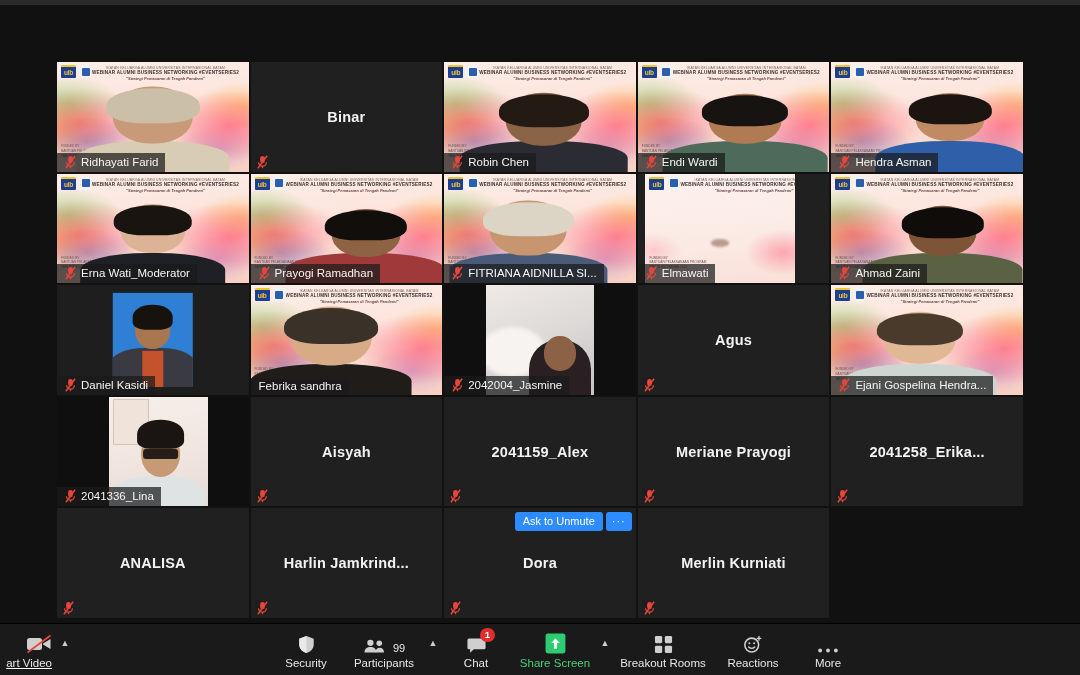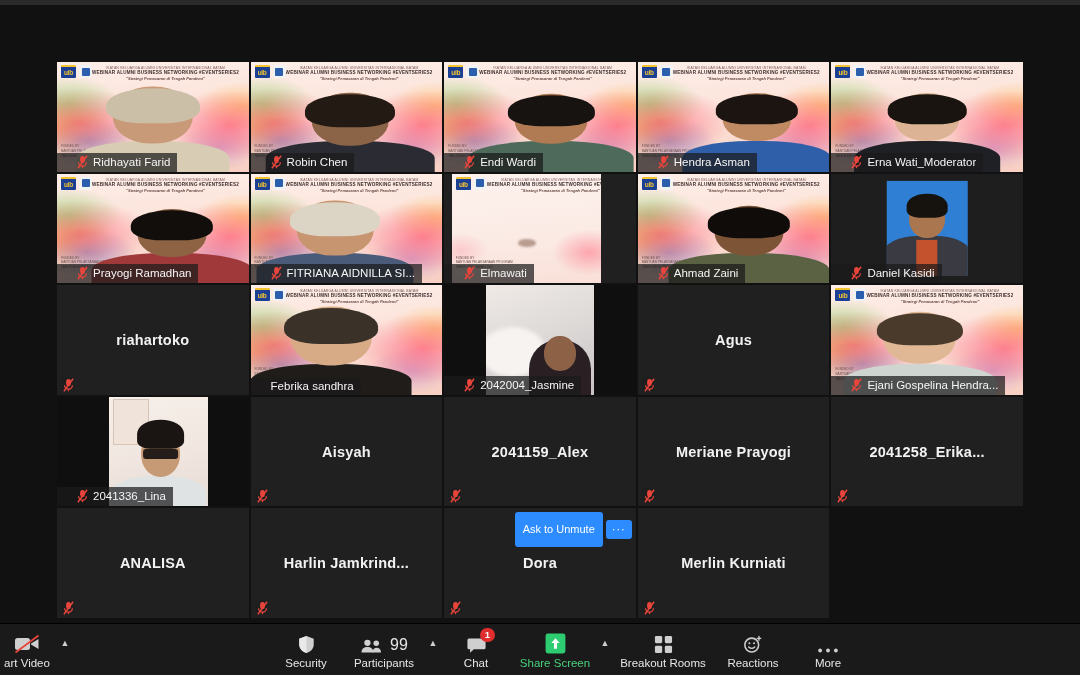--- a/index.html
+++ b/index.html
@@ -99,21 +99,21 @@
   
   .person{ position:absolute; left:0; top:0; width:100%; height:100%; }
 
   
   .roombg{ position:absolute; inset:0; }
 
   
   .namelabel{
     position:absolute; left:0; bottom:0;
     display:flex; align-items:center; gap:5px;
-    padding:2px 7px 3px 20px;
+    padding:2px 7px 3px 8px;
     background:rgba(26,26,26,.72);
     font-size:11.5px; color:#f5f5f5; white-space:nowrap;
     max-width:100%; overflow:hidden;
     z-index:4;
   }
   .namelabel .nm{ overflow:hidden; text-overflow:ellipsis; }
 
   
   .mic-muted{ position:relative; width:11px; height:14px; flex:0 0 auto; }
   .mic-muted svg{ display:block; width:11px; height:14px; }
@@ -125,21 +125,21 @@
   }
 
   
   .hovctl{
     position:absolute; top:4px; right:4px; z-index:6;
     display:flex; gap:3px; align-items:center;
   }
   .btn-unmute{
     background:#2d8cff; color:#fff; border:none; border-radius:3px;
     font-family:"Liberation Sans", sans-serif;
-    font-size:11px; padding:12px 8px; line-height:1; cursor:pointer;
+    font-size:11px; padding:4px 8px; line-height:1; cursor:pointer;
     white-space:nowrap;
   }
   .btn-dots{
     background:#2d8cff; color:#fff; border:none; border-radius:3px;
     font-size:11px; padding:4px 6px; line-height:1; cursor:pointer;
     letter-spacing:1px;
   }
 
   
   #toolbar{
@@ -162,21 +162,21 @@
   .tb-lbl.green{ color:#4ad17d; }
   .tb-caret{
     width:14px; height:100%; display:flex; align-items:center; justify-content:center;
     cursor:pointer; color:#cfcfcf; font-size:9px; padding-bottom:14px;
   }
   .badge{
     position:absolute; top:-4px; right:-9px;
     background:#e02d2d; color:#fff; border-radius:9px;
     font-size:9.5px; line-height:1; padding:2.5px 4.5px; font-weight:bold;
   }
-  .pcount{ font-size:16px; color:#e6e6e6; margin-left:4px; }
+  .pcount{ font-size:11px; color:#e6e6e6; margin-left:4px; }
   .videoff{ position:relative; width:26px; height:20px; }
 </style>
 </head>
 <body>
 
 <div id="app">
   <div id="topband"></div>
 
   <div id="stage">
     <div id="grid">
@@ -212,20 +212,31 @@
             <span class="mic-muted">
               <svg viewBox="0 0 11 14" aria-hidden="true">
                 <rect x="3.1" y="1" width="4.8" height="7.2" rx="2.4" fill="#e8453c"></rect>
                 <path d="M1.6 7.2 A3.9 3.9 0 0 0 9.4 7.2" fill="none" stroke="#e8453c" stroke-width="1.3"></path>
                 <line x1="5.5" y1="11" x2="5.5" y2="13.2" stroke="#e8453c" stroke-width="1.3"></line>
                 <line x1="0.9" y1="13.3" x2="10.1" y2="0.7" stroke="#e8453c" stroke-width="1.5"></line>
               </svg>
             </span>
             <span class="nm">Ridhayati Farid</span>
           </div>
+        </div>
+        <div class="tile">
+          <div class="tile-name-center">Binar</div>
+          <span class="mic-bare mic-muted">
+            <svg viewBox="0 0 11 14" aria-hidden="true">
+              <rect x="3.1" y="1" width="4.8" height="7.2" rx="2.4" fill="#e8453c"></rect>
+              <path d="M1.6 7.2 A3.9 3.9 0 0 0 9.4 7.2" fill="none" stroke="#e8453c" stroke-width="1.3"></path>
+              <line x1="5.5" y1="11" x2="5.5" y2="13.2" stroke="#e8453c" stroke-width="1.3"></line>
+              <line x1="0.9" y1="13.3" x2="10.1" y2="0.7" stroke="#e8453c" stroke-width="1.5"></line>
+            </svg>
+          </span>
         </div>
         <div class="tile">
           <div class="media full">
             <div class="vbg">
               <div class="vbg-head">
                 <div class="vbg-logos">
                   <span class="logo-uib">uib</span>
                   <span class="logo-sq">
                     <i></i>
                   </span>
@@ -551,31 +562,20 @@
             <span class="mic-muted">
               <svg viewBox="0 0 11 14" aria-hidden="true">
                 <rect x="3.1" y="1" width="4.8" height="7.2" rx="2.4" fill="#e8453c"></rect>
                 <path d="M1.6 7.2 A3.9 3.9 0 0 0 9.4 7.2" fill="none" stroke="#e8453c" stroke-width="1.3"></path>
                 <line x1="5.5" y1="11" x2="5.5" y2="13.2" stroke="#e8453c" stroke-width="1.3"></line>
                 <line x1="0.9" y1="13.3" x2="10.1" y2="0.7" stroke="#e8453c" stroke-width="1.5"></line>
               </svg>
             </span>
             <span class="nm">Daniel Kasidi</span>
           </div>
-        </div>
-        <div class="tile">
-          <div class="tile-name-center">riahartoko</div>
-          <span class="mic-bare mic-muted">
-            <svg viewBox="0 0 11 14" aria-hidden="true">
-              <rect x="3.1" y="1" width="4.8" height="7.2" rx="2.4" fill="#e8453c"></rect>
-              <path d="M1.6 7.2 A3.9 3.9 0 0 0 9.4 7.2" fill="none" stroke="#e8453c" stroke-width="1.3"></path>
-              <line x1="5.5" y1="11" x2="5.5" y2="13.2" stroke="#e8453c" stroke-width="1.3"></line>
-              <line x1="0.9" y1="13.3" x2="10.1" y2="0.7" stroke="#e8453c" stroke-width="1.5"></line>
-            </svg>
-          </span>
         </div>
         <div class="tile active">
           <div class="media full">
             <div class="vbg">
               <div class="vbg-head">
                 <div class="vbg-logos">
                   <span class="logo-uib">uib</span>
                   <span class="logo-sq">
                     <i></i>
                   </span>
@@ -790,21 +790,21 @@
               <line x1="0.9" y1="13.3" x2="10.1" y2="0.7" stroke="#e8453c" stroke-width="1.5"></line>
             </svg>
           </span>
         </div>
       </div>
   </div>
 
   <div id="toolbar">
 
     <div class="tb-left">
-      <div class="tb-item" style="min-width:58px;align-items:center;padding-left:2px;">
+      <div class="tb-item" style="min-width:58px;align-items:flex-end;padding-left:2px;text-decoration:underline;">
         <div class="tb-ico">
           <span class="videoff">
             <svg viewBox="0 0 26 20" width="26" height="20" aria-hidden="true">
               <rect x="1" y="4" width="15" height="12" rx="2.5" fill="#cfcfcf"></rect>
               <path d="M17 9.5 L24.5 5 L24.5 15 L17 10.5 Z" fill="#cfcfcf"></path>
               <line x1="1.5" y1="18.5" x2="24.5" y2="1.5" stroke="#e8453c" stroke-width="1.8"></line>
             </svg>
           </span>
         </div>
         <div class="tb-lbl">art Video</div>

